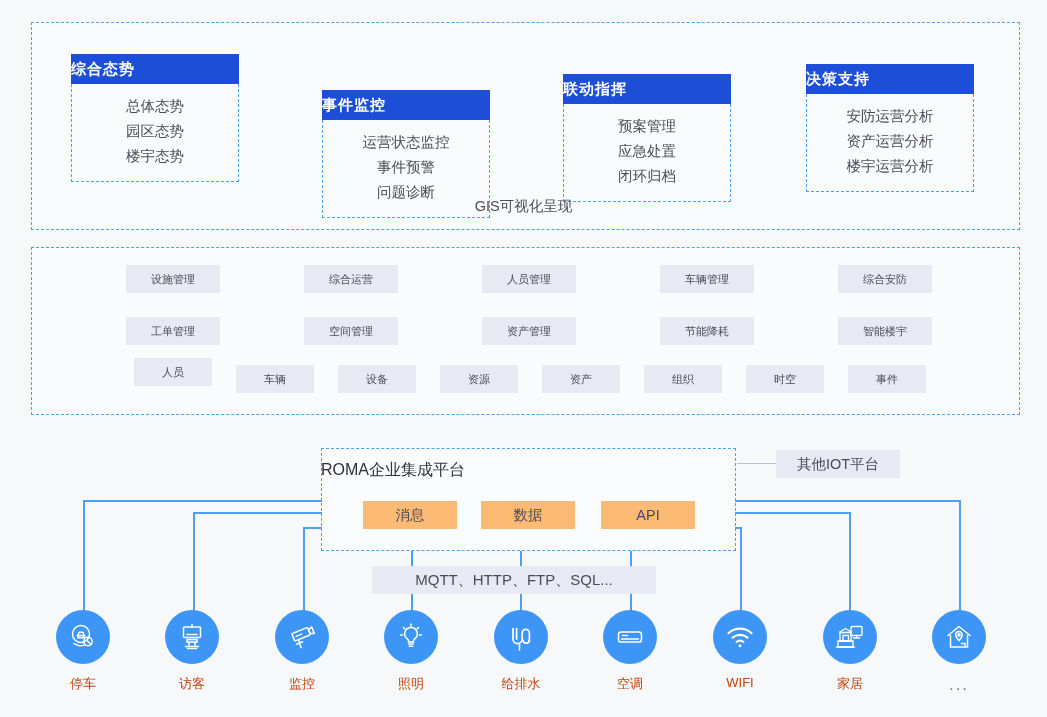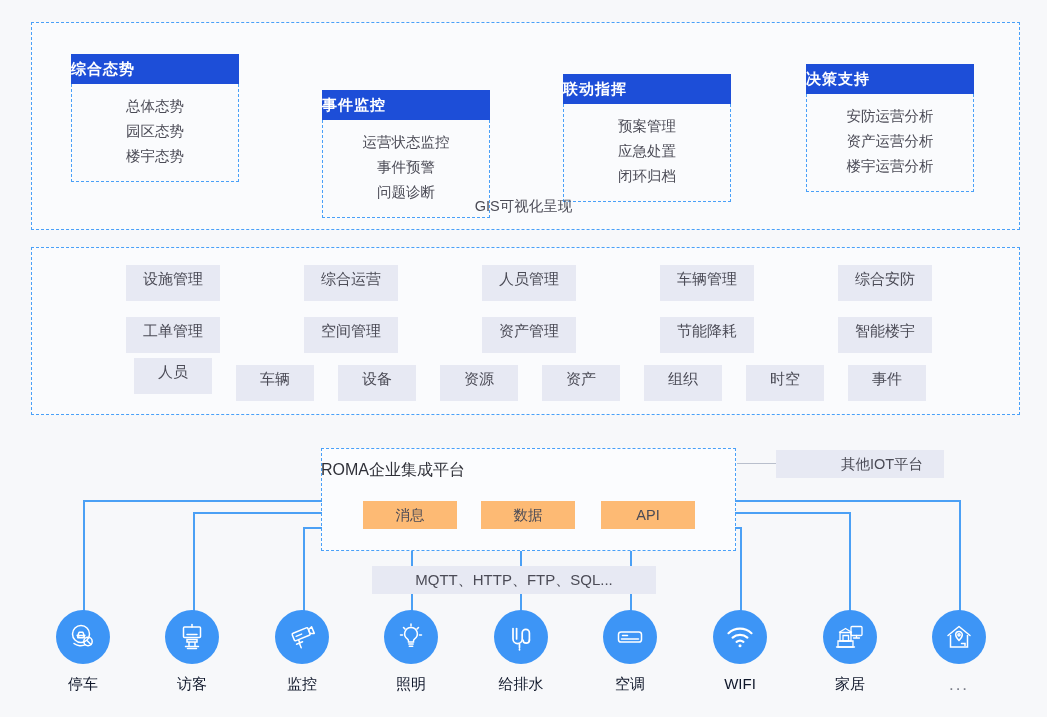--- a/index.html
+++ b/index.html
@@ -49,23 +49,23 @@
   #gis-label{
     position:absolute;left:0;top:197px;width:1047px;text-align:center;
     font-size:14.5px;color:#4b4b56;
   }
 
   
   .pill{
     position:absolute;
     background:#e7e9f3;
     color:#4b4b56;
-    font-size:15px;
+    font-size:11px;
     text-align:center;
-    height:36px;line-height:28px;
+    height:28px;line-height:28px;
     white-space:nowrap;
     box-sizing:border-box;
   }
   .pill.wide{width:94px;}
   .pill.narrow{width:78px;}
 
   
   #roma-title{
     position:absolute;left:321px;top:460px;width:415px;
     font-size:16px;color:#2f3038;
@@ -74,21 +74,21 @@
     position:absolute;top:501px;height:28px;line-height:28px;
     background:#fdba74;color:#4b4b56;font-size:14.5px;text-align:center;
     width:94px;
   }
   #roma-pill-0{left:363px;}
   #roma-pill-1{left:481px;}
   #roma-pill-2{left:601px;}
 
   #iot-pill{
     position:absolute;left:776px;top:450px;width:124px;height:28px;line-height:28px;
-    background:#e7e9f3;color:#4b4b56;font-size:14.5px;text-align:center;padding-left:44px;
+    background:#e7e9f3;color:#4b4b56;font-size:14.5px;text-align:center;
   }
   #iot-line{
     position:absolute;left:737px;top:463px;width:39px;height:1px;background:#b9bfcc;
   }
 
   #proto-bar{
     position:absolute;left:372px;top:566px;width:284px;height:28px;line-height:28px;
     background:#e7e9f3;color:#4b4b56;font-size:15px;text-align:center;
   }
 
@@ -99,21 +99,21 @@
 
   
   .device{position:absolute;width:110px;text-align:center;}
   .circle{
     width:54px;height:54px;border-radius:50%;
     background:#3d95f6;margin:0 auto;
     display:flex;align-items:center;justify-content:center;
   }
   .circle svg{display:block;}
   .dev-label{
-    margin-top:11px;font-size:15px;color:#0f172a;white-space:nowrap;
+    margin-top:11px;font-size:13px;color:#c2410c;white-space:nowrap;
   }
   .dev-label.dots{font-size:17px;letter-spacing:2px;color:#7a7d88;}
 </style>
 </head>
 <body>
 
 <div class="stage">
 
   <div class="panel" id="panel-situation"></div>
 

